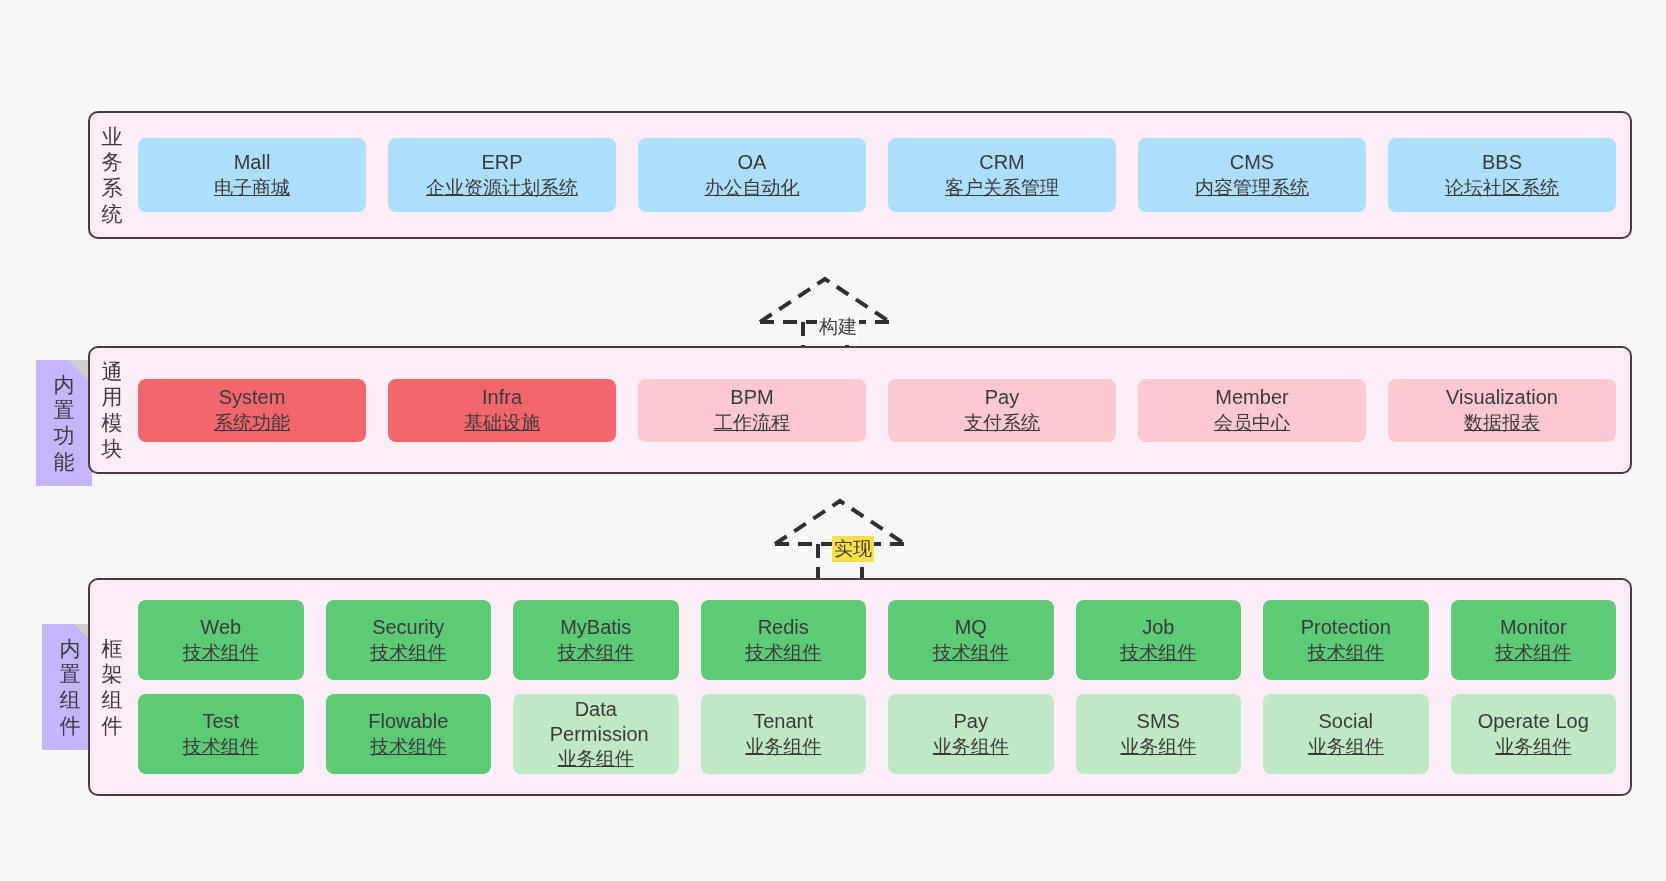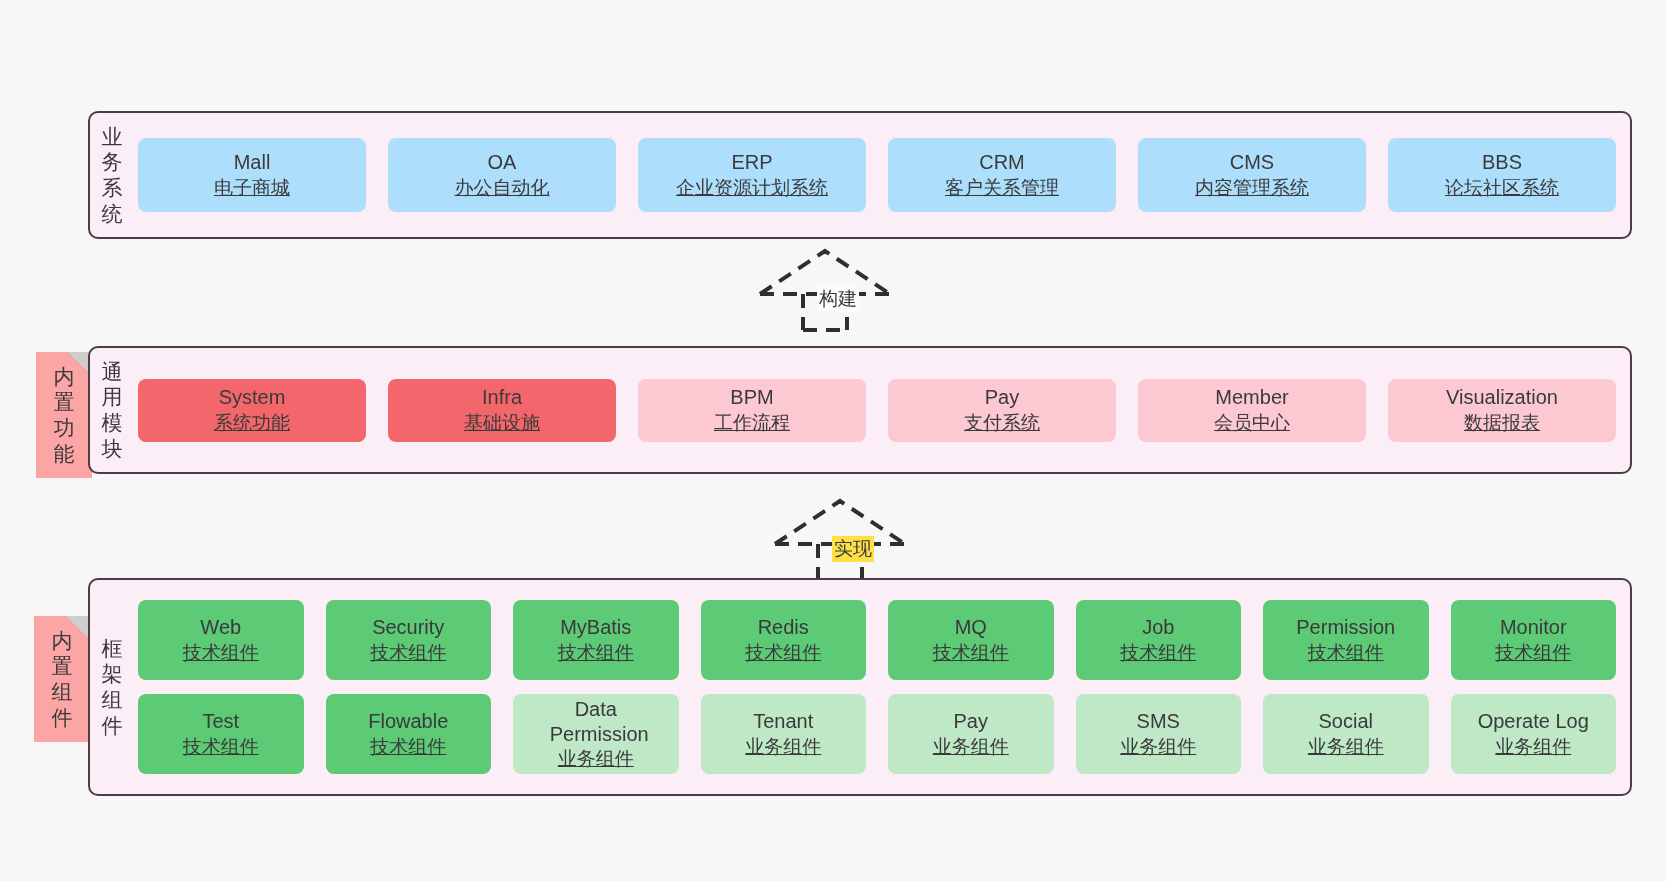--- a/index.html
+++ b/index.html
@@ -90,30 +90,31 @@
   
   .c-blue       { background: #addffc; }
   .c-red        { background: #f3676c; }
   .c-pink       { background: #fcc9d2; }
   .c-green      { background: #5dca76; }
   .c-greenlight { background: #bfe8c7; }
 
   
   .note {
     position: absolute;
-    background: #fca5a5;
+    background: #c4b5fd;
     display: flex;
     align-items: center;
     justify-content: center;
     font-size: 21px;
     line-height: 1.22;
     color: #3a3a3a;
     text-align: center;
     box-sizing: border-box;
     user-select: none;
+    margin-top: 8px;
   }
   .note span {
     display: block;
     width: 24px;
     word-break: break-all;
   }
   .note .fold {
     position: absolute;
     top: 0;
     right: 0;
@@ -145,44 +146,44 @@
     <div class="band-label">
       <span>业务系统</span>
     </div>
     <div class="band-body">
       <div class="row" style="height:74px;">
         <div class="card c-blue">
           <div class="t-en">Mall</div>
           <div class="t-cn">电子商城</div>
         </div>
         <div class="card c-blue">
+          <div class="t-en">ERP</div>
+          <div class="t-cn">企业资源计划系统</div>
+        </div>
+        <div class="card c-blue">
           <div class="t-en">OA</div>
           <div class="t-cn">办公自动化</div>
         </div>
         <div class="card c-blue">
-          <div class="t-en">ERP</div>
-          <div class="t-cn">企业资源计划系统</div>
-        </div>
-        <div class="card c-blue">
           <div class="t-en">CRM</div>
           <div class="t-cn">客户关系管理</div>
         </div>
         <div class="card c-blue">
           <div class="t-en">CMS</div>
           <div class="t-cn">内容管理系统</div>
         </div>
         <div class="card c-blue">
           <div class="t-en">BBS</div>
           <div class="t-cn">论坛社区系统</div>
         </div>
       </div>
     </div>
   </div>
 
-  <div class="arrow" style="left:755px; top:246px; width:150px; height:86px;">
+  <div class="arrow" style="left:755px; top:274px; width:150px; height:86px;">
     <svg width="150" height="86" viewBox="0 0 150 86">
 
       <polyline points="5,48 70,5 135,48" fill="none" stroke="#2f2f2f" stroke-width="4" stroke-dasharray="14,9" stroke-linecap="butt"></polyline>
       <line x1="5" y1="48" x2="135" y2="48" stroke="#2f2f2f" stroke-width="4" stroke-dasharray="14,9"></line>
 
       <line x1="48" y1="48" x2="48" y2="84" stroke="#2f2f2f" stroke-width="4" stroke-dasharray="14,9"></line>
       <line x1="92" y1="48" x2="92" y2="84" stroke="#2f2f2f" stroke-width="4" stroke-dasharray="14,9"></line>
       <line x1="48" y1="84" x2="92" y2="84" stroke="#2f2f2f" stroke-width="4" stroke-dasharray="14,9"></line>
     </svg>
     <div class="arrow-label" style="left:62px; top:40px; background:#fbfbfb; padding:0 2px;">构建</div>
@@ -231,21 +232,21 @@
     <svg width="150" height="86" viewBox="0 0 150 86">
       <polyline points="5,48 70,5 135,48" fill="none" stroke="#2f2f2f" stroke-width="4" stroke-dasharray="14,9" stroke-linecap="butt"></polyline>
       <line x1="5" y1="48" x2="135" y2="48" stroke="#2f2f2f" stroke-width="4" stroke-dasharray="14,9"></line>
       <line x1="48" y1="48" x2="48" y2="84" stroke="#2f2f2f" stroke-width="4" stroke-dasharray="14,9"></line>
       <line x1="92" y1="48" x2="92" y2="84" stroke="#2f2f2f" stroke-width="4" stroke-dasharray="14,9"></line>
       <line x1="48" y1="84" x2="92" y2="84" stroke="#2f2f2f" stroke-width="4" stroke-dasharray="14,9"></line>
     </svg>
     <div class="arrow-label" style="left:62px; top:40px; background:#fde047; padding:0 2px;">实现</div>
   </div>
 
-  <div class="note" style="left:34px; top:616px; width:56px; height:126px;align-items:center;">
+  <div class="note" style="left:42px; top:616px; width:56px; height:126px;align-items:center;">
     <div class="fold"></div>
     <span>内置组件</span>
   </div>
 
   <div class="band" style="left:88px; top:578px; width:1544px; height:218px;">
     <div class="band-label">
       <span>框架组件</span>
     </div>
     <div class="band-body">
 
@@ -268,21 +269,21 @@
         </div>
         <div class="card c-green">
           <div class="t-en">MQ</div>
           <div class="t-cn">技术组件</div>
         </div>
         <div class="card c-green">
           <div class="t-en">Job</div>
           <div class="t-cn">技术组件</div>
         </div>
         <div class="card c-green">
-          <div class="t-en">Permission</div>
+          <div class="t-en">Protection</div>
           <div class="t-cn">技术组件</div>
         </div>
         <div class="card c-green">
           <div class="t-en">Monitor</div>
           <div class="t-cn">技术组件</div>
         </div>
       </div>
 
       <div class="row" style="height:80px;">
         <div class="card c-green">

